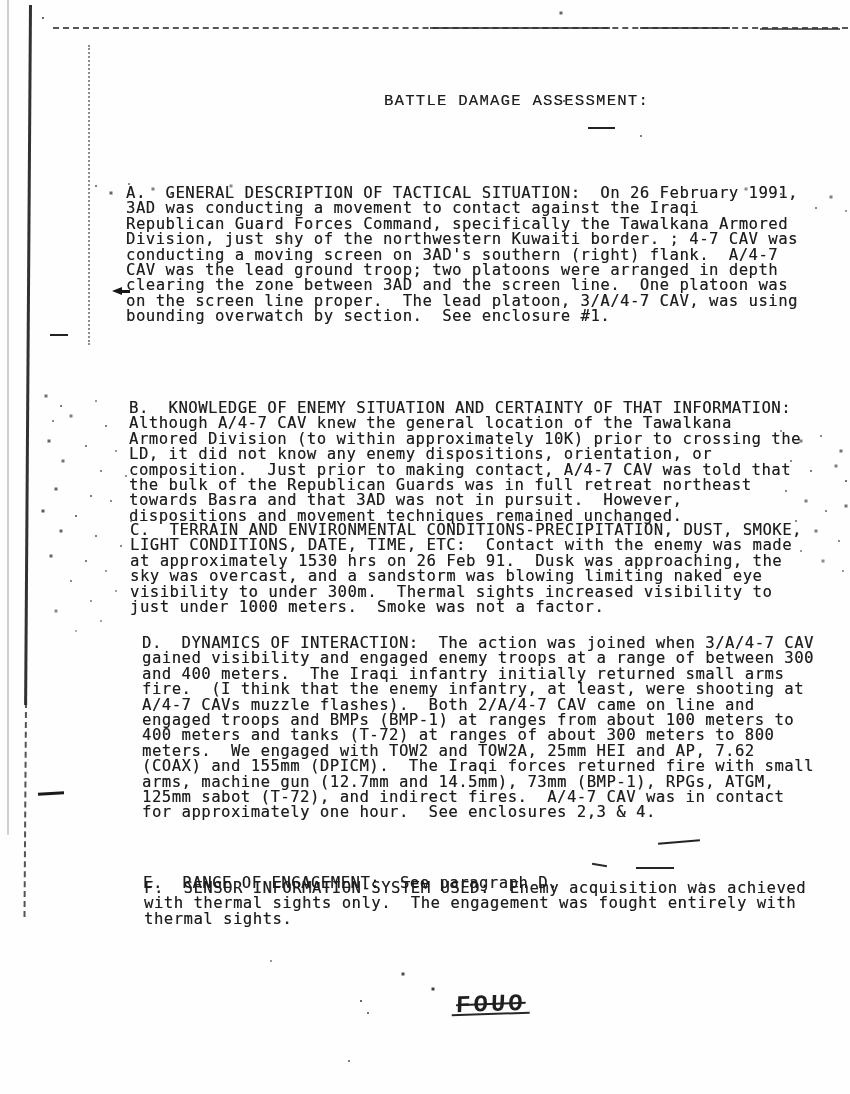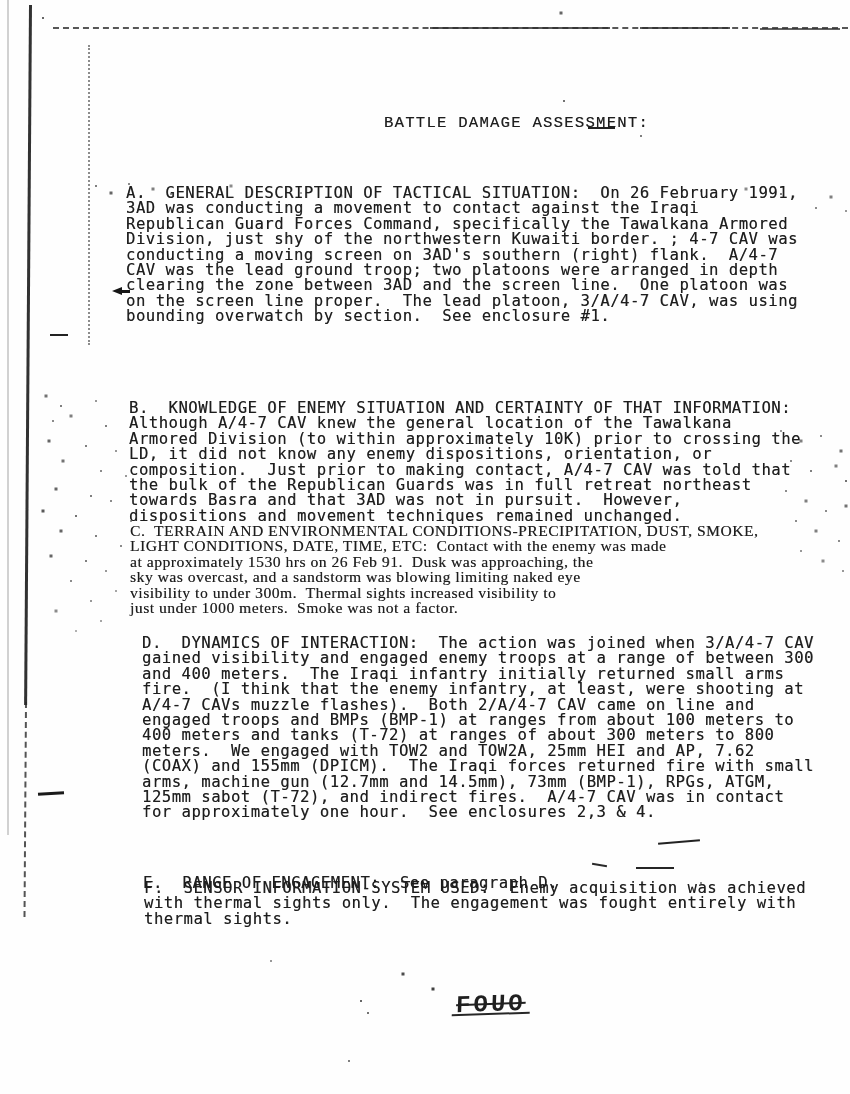--- a/index.html
+++ b/index.html
@@ -19,28 +19,28 @@
     letter-spacing: 0.55px;
     color: #1d1d1d;
   }
   .txt {
     position: absolute;
     margin: 0;
     white-space: pre;
     text-shadow: 0.3px 0.3px 0.4px rgba(25,25,25,0.55);
   }
   .doc-title {
-    top: 116px; left: 384px;
+    top: 94px; left: 384px;
     letter-spacing: 1.3px;
     font-weight: 400;
   }
   .hq-line   { top: 162px; left: 130px; }
   .para-a    { top: 186px; left: 126px; }
   .para-b    { top: 369px; left: 129px; margin-top: 32px; }
-  .para-c    { top: 523px; left: 130px; font-family: Liberation Serif, serif; }
+  .para-c    { top: 523px; left: 130px; }
   .para-d    { top: 636px; left: 142px; }
   .para-e    { top: 851px; left: 143px; margin-top: 25px; }
   .para-f    { top: 881px; left: 144px; }
 
   .fouo-mark {
     position: absolute;
     top: 997px; left: 452px;
     font-family: "Liberation Mono", "DejaVu Sans Mono", monospace;
     font-size: 24px;
     font-weight: 700;

